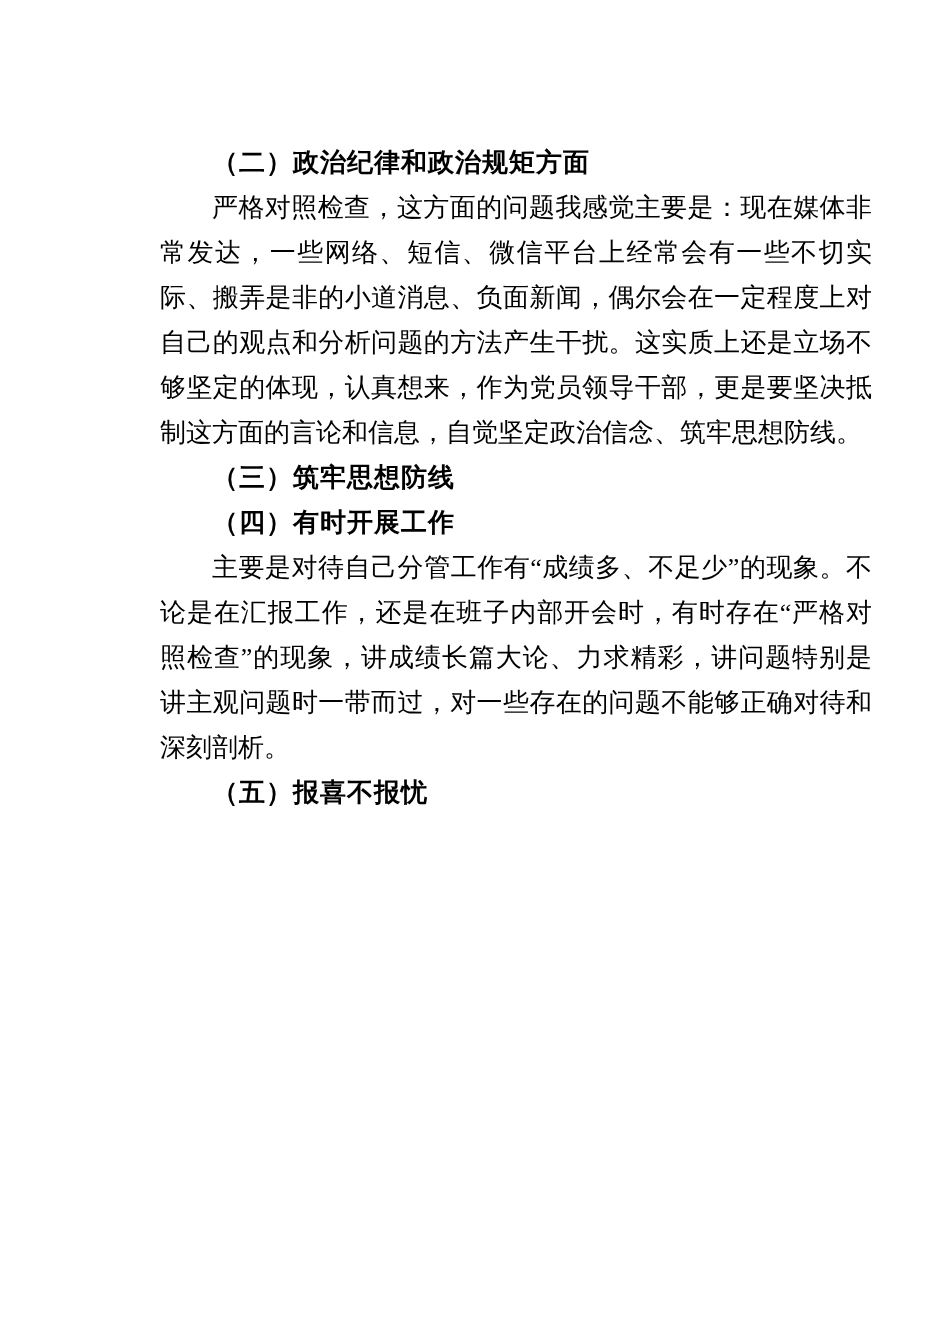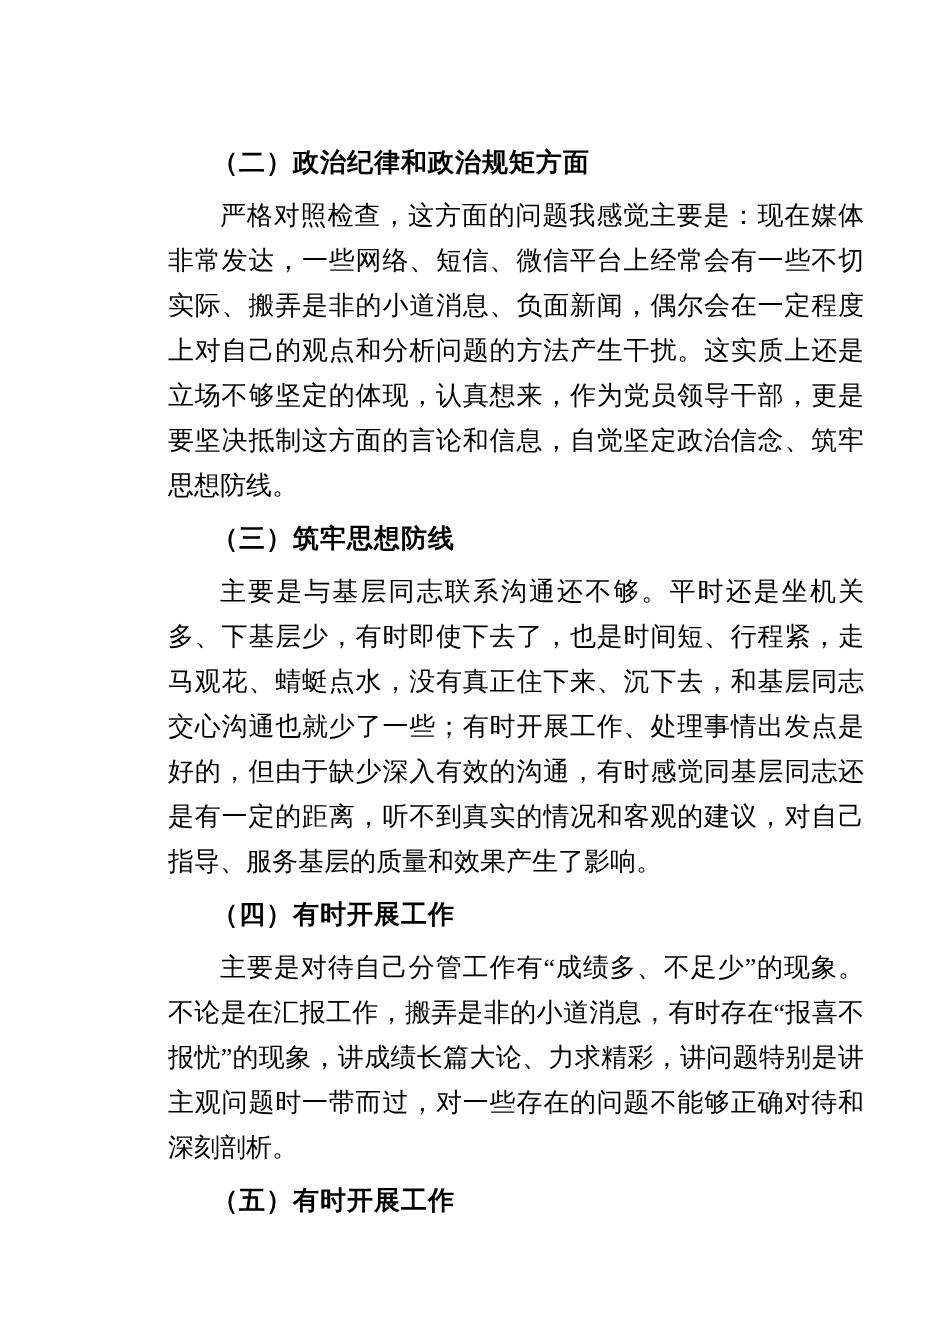--- a/index.html
+++ b/index.html
@@ -31,35 +31,34 @@
   .section-heading {
     font-weight: bold;
     text-indent: 2em;
     margin: 0;
     font-size: 26px;
     line-height: 45px;
     text-align: left;
     letter-spacing: 1px;
   }
   .body-paragraph {
-    margin: 8px;
+    margin: 0;
     text-indent: 2em;
   }
 </style>
 </head>
 <body>
 
 <div class="page">
   <div class="doc-body">
 
     <h3 class="section-heading">（二）政治纪律和政治规矩方面</h3>
     <p class="body-paragraph">严格对照检查，这方面的问题我感觉主要是：现在媒体非常发达，一些网络、短信、微信平台上经常会有一些不切实际、搬弄是非的小道消息、负面新闻，偶尔会在一定程度上对自己的观点和分析问题的方法产生干扰。这实质上还是立场不够坚定的体现，认真想来，作为党员领导干部，更是要坚决抵制这方面的言论和信息，自觉坚定政治信念、筑牢思想防线。</p>
 
     <h3 class="section-heading">（三）筑牢思想防线</h3>
-    <p class="body-paragraph">主要是与基层同志联系沟通还不够。平时还是坐机关多、下基层少，有时即使下去了，也是时间短、行程紧，走马观花、蜻蜓点水，没有真正住下来、沉下去，和基层同志交心沟通也就少了一些；有时开展工作、处理事情出发点是好的，但由于缺少深入有效的沟通，有时感觉同基层同志还是有一定的距离，听不到真实的情况和客观的建议，对自己指导、服务基层的质量和效果产生了影响。</p>
 
     <h3 class="section-heading">（四）有时开展工作</h3>
-    <p class="body-paragraph">主要是对待自己分管工作有“成绩多、不足少”的现象。不论是在汇报工作，搬弄是非的小道消息，有时存在“报喜不报忧”的现象，讲成绩长篇大论、力求精彩，讲问题特别是讲主观问题时一带而过，对一些存在的问题不能够正确对待和深刻剖析。</p>
+    <p class="body-paragraph">主要是对待自己分管工作有“成绩多、不足少”的现象。不论是在汇报工作，还是在班子内部开会时，有时存在“严格对照检查”的现象，讲成绩长篇大论、力求精彩，讲问题特别是讲主观问题时一带而过，对一些存在的问题不能够正确对待和深刻剖析。</p>
 
-    <h3 class="section-heading">（五）有时开展工作</h3>
+    <h3 class="section-heading">（五）报喜不报忧</h3>
 
   </div>
 </div>
 
 </body></html>

